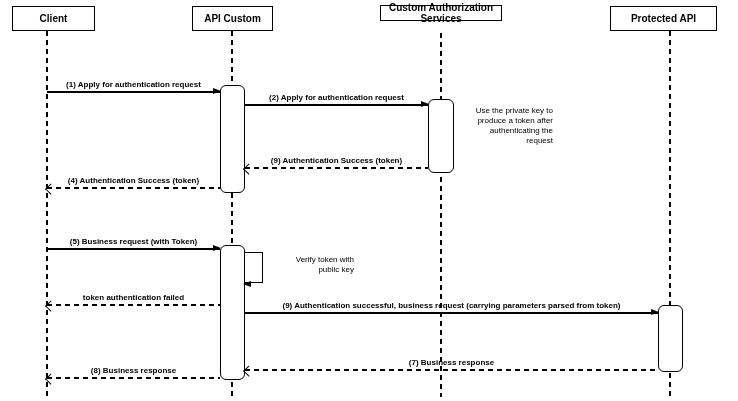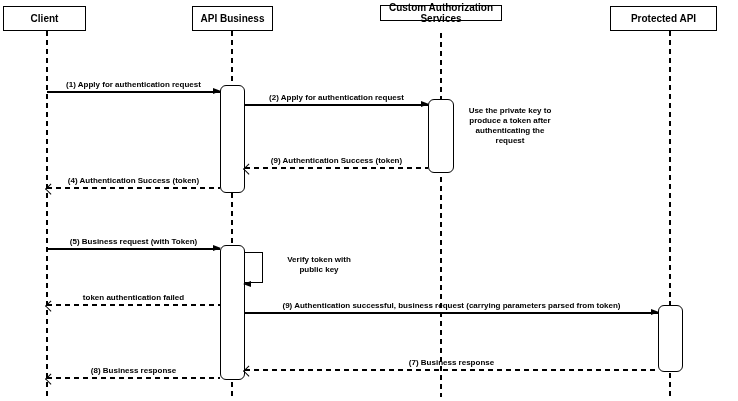--- a/index.html
+++ b/index.html
@@ -44,39 +44,39 @@
   
   .self-loop{
     position:absolute;box-sizing:border-box;z-index:3;
     border-top:1.5px solid #000;border-right:1.5px solid #000;border-bottom:1.5px solid #000;
   }
   .self-loop .ah-self{
     position:absolute;left:-2px;bottom:-4.5px;width:0;height:0;
     border-right:8px solid #000;border-top:3.2px solid transparent;border-bottom:3.2px solid transparent;
   }
   .floating-text{
-    position:absolute;font-size:8px;font-weight:bold;line-height:10px;color:#000;z-index:3;
-    text-align:center;
+    position:absolute;font-size:8px;font-weight:normal;line-height:10px;color:#000;z-index:3;
+    text-align:right;
   }
 </style>
 </head>
 <body>
 
 <div class="canvas">
 
   <div class="lifeline" style="left:46px;top:31px;height:366px"></div>
   <div class="lifeline" style="left:231px;top:31px;height:366px"></div>
   <div class="lifeline" style="left:440px;top:33px;height:364px"></div>
   <div class="lifeline" style="left:669px;top:31px;height:366px"></div>
 
-  <div class="actor" style="left:3px;top:6px;width:83px;height:25px">
+  <div class="actor" style="left:12px;top:6px;width:83px;height:25px">
     <span>Client</span>
   </div>
   <div class="actor" style="left:192px;top:6px;width:81px;height:25px">
-    <span>API Business</span>
+    <span>API Custom</span>
   </div>
   <div class="actor" style="left:380px;top:5px;width:122px;height:16px">
     <span>Custom Authorization Services</span>
   </div>
   <div class="actor" style="left:610px;top:6px;width:107px;height:25px">
     <span>Protected API</span>
   </div>
 
   <div class="activation" style="left:220px;top:85px;width:25px;height:108px"></div>
   <div class="activation" style="left:428px;top:99px;width:26px;height:74px"></div>

